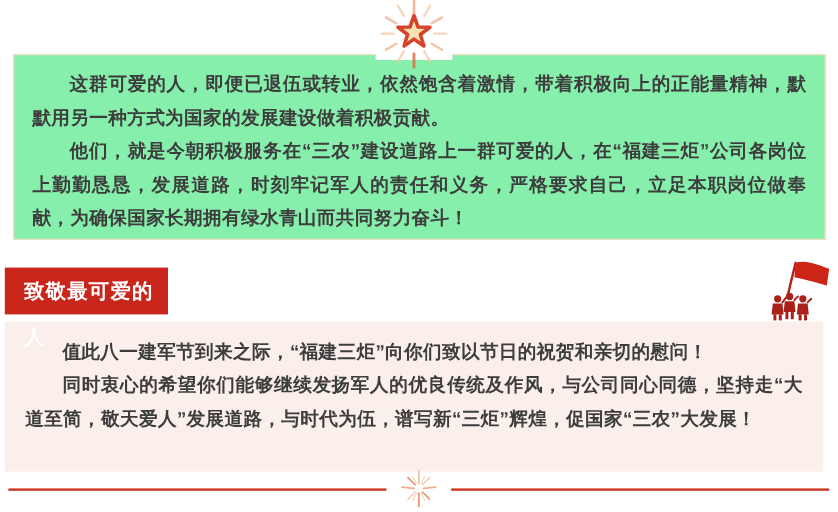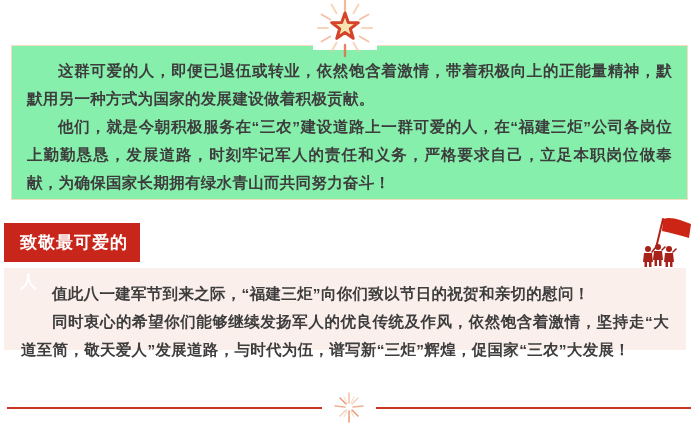--- a/index.html
+++ b/index.html
@@ -20,21 +20,21 @@
     color: #3d3d3d; line-height: 28px; text-align: justify; letter-spacing: 0.3px;
   }
   .red-banner {
     position: absolute; left: 4px; top: 223px; width: 136px; height: 39px;
     box-sizing: border-box; background: #c8261b; color: #ffffff;
     font-size: 17px; font-weight: bold; line-height: 39px; padding-left: 16px;
     letter-spacing: 1px; z-index: 2;
   }
   .flag-icon { position: absolute; left: 638px; top: 216px; width: 56px; height: 52px; z-index: 2; }
   .pink-box {
-    position: absolute; left: 4px; top: 268px; width: 682px; height: 82px;
+    position: absolute; left: 4px; top: 268px; width: 682px; height: 125px;
     box-sizing: border-box; background: #fbefec; padding: 12px 17px;
   }
   .divider {
     position: absolute; left: 7px; top: 399px; width: 684px; height: 18px;
     display: flex; align-items: center;
   }
   .divider .line { flex: 1; height: 0; border-top: 2px solid #cd3523; }
   .sparkle { width: 48px; height: 36px; margin: 0 3px; flex: 0 0 auto; }
 </style>
 </head>
@@ -91,21 +91,21 @@
       <g stroke="#a8221a" stroke-width="1.6" stroke-linecap="round">
         <line x1="14" y1="36" x2="17" y2="32"></line>
         <line x1="24" y1="34" x2="27" y2="31"></line>
         <line x1="35" y1="36" x2="38" y2="33"></line>
       </g>
     </svg>
   </div>
 
   <div class="pink-box">
     <p class="para">值此八一建军节到来之际，“福建三炬”向你们致以节日的祝贺和亲切的慰问！</p>
-    <p class="para">同时衷心的希望你们能够继续发扬军人的优良传统及作风，依然饱含着激情，坚持走“大道至简，敬天爱人”发展道路，与时代为伍，谱写新“三炬”辉煌，促国家“三农”大发展！</p>
+    <p class="para">同时衷心的希望你们能够继续发扬军人的优良传统及作风，与公司同心同德，坚持走“大道至简，敬天爱人”发展道路，与时代为伍，谱写新“三炬”辉煌，促国家“三农”大发展！</p>
   </div>
 
   <div class="divider">
     <div class="line"></div>
     <svg class="sparkle" viewBox="0 0 48 36">
       <g stroke-linecap="round">
         <line x1="24" y1="13" x2="24" y2="3" stroke="#f3c0a4" stroke-width="1.5"></line>
         <line x1="24" y1="21" x2="24" y2="32" stroke="#ec9a78" stroke-width="1.5"></line>
         <line x1="28" y1="17" x2="38" y2="16" stroke="#f0b090" stroke-width="1.5"></line>
         <line x1="20" y1="17" x2="10" y2="16" stroke="#f0b090" stroke-width="1.5"></line>

